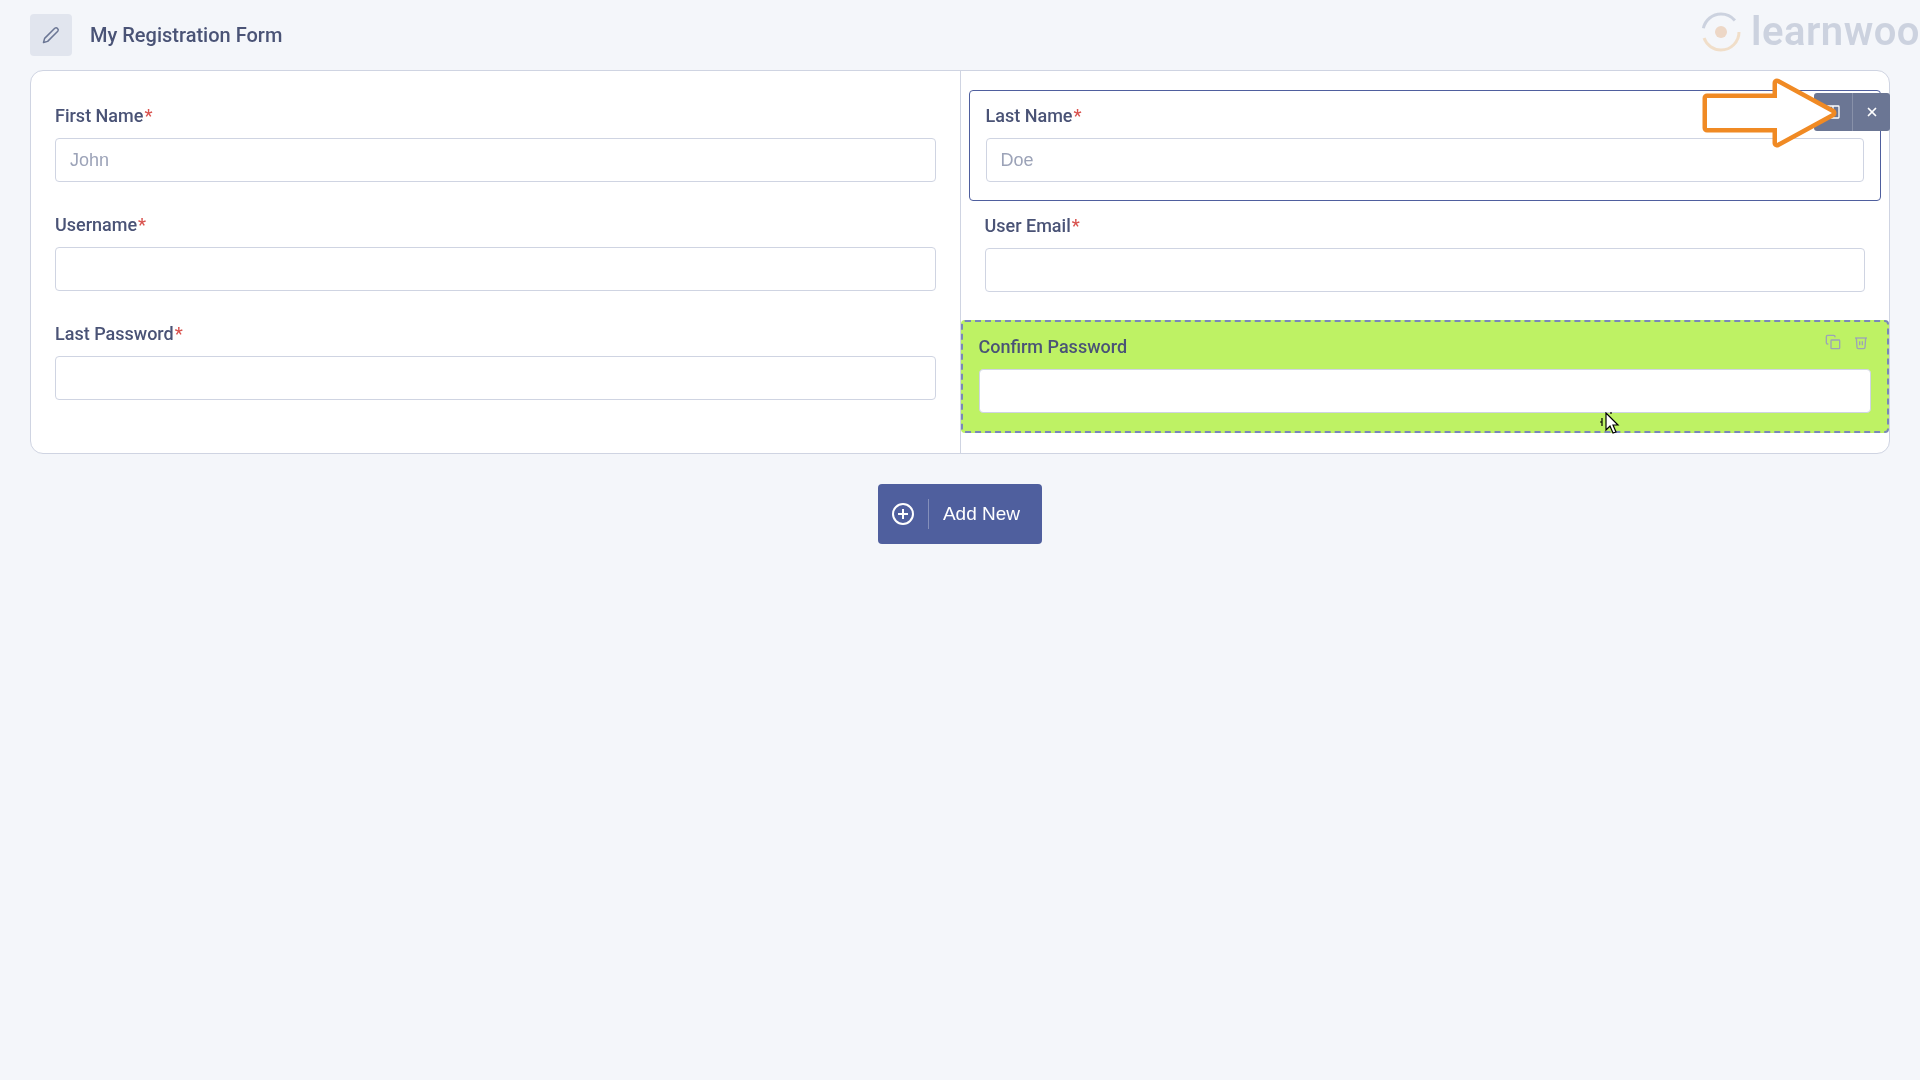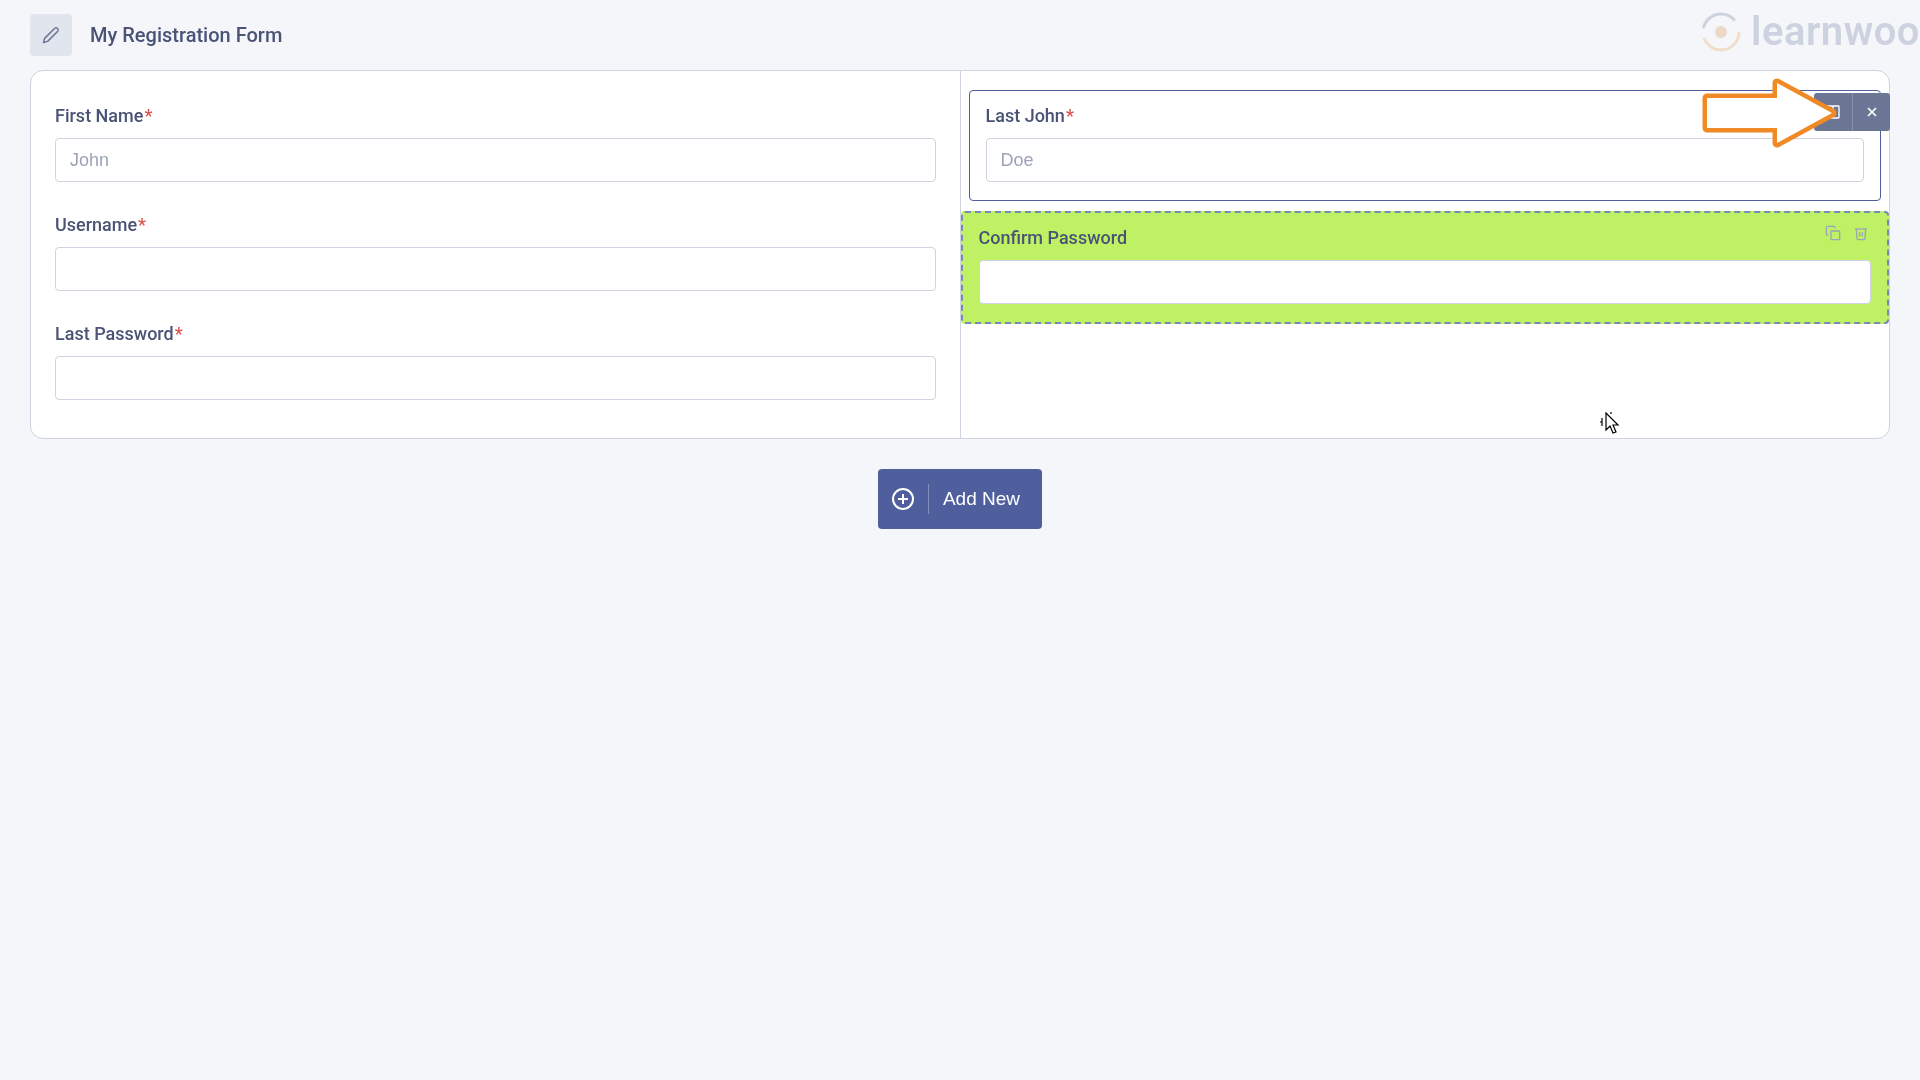--- a/index.html
+++ b/index.html
@@ -288,23 +288,29 @@
       <label class="field-label">
         <span>Last Password</span><span class="required">*</span>
       </label>
       <input class="field-input" type="password" placeholder="" style="">
     </div>
   </div>
 
   <div class="column">
     <div class="field-block selected-block">
       <label class="field-label">
-        <span>Last John</span><span class="required">*</span>
+        <span>Last Name</span><span class="required">*</span>
       </label>
       <input class="field-input" placeholder="Doe" style="">
+    </div>
+    <div class="field-block">
+      <label class="field-label">
+        <span>User Email</span><span class="required">*</span>
+      </label>
+      <input class="field-input" placeholder="" style="">
     </div>
     <div class="field-block dragging-block">
       <div class="action-icons">
         <span class="action-icon">
           <svg width="16" height="16" viewBox="0 0 24 24" fill="none" stroke="currentColor" stroke-width="2">
             <rect x="9" y="9" width="13" height="13" rx="1"></rect>
             <path d="M5 15H4a2 2 0 0 1-2-2V4a2 2 0 0 1 2-2h9a2 2 0 0 1 2 2v1"></path>
           </svg>
         </span>
         <span class="action-icon">

